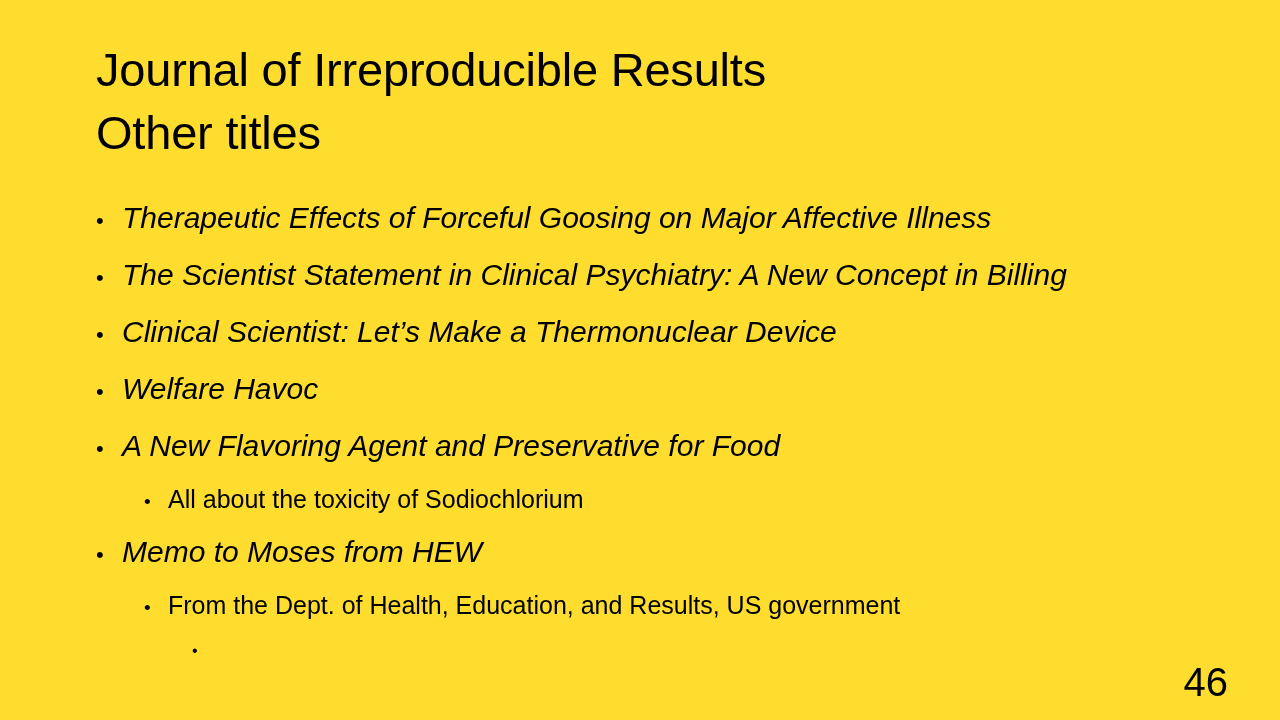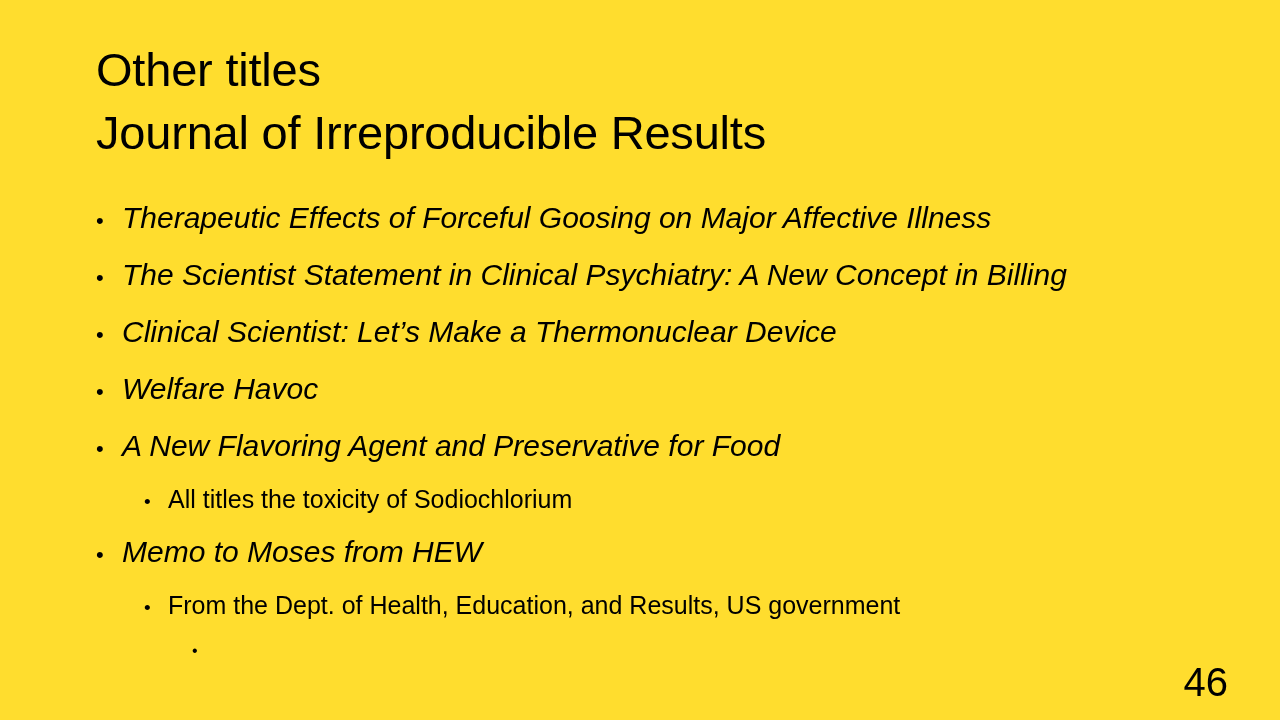--- a/index.html
+++ b/index.html
@@ -116,22 +116,22 @@
     font-weight: 400;
     color: #000000;
   }
 </style>
 </head>
 <body>
 
 <div id="slide" style="background: rgb(255, 221, 46); color: rgb(0, 0, 0);">
 
   <div id="title-block">
+    <div class="title-line">Journal of Irreproducible Results</div>
     <div class="title-line">Other titles</div>
-    <div class="title-line">Journal of Irreproducible Results</div>
   </div>
 
   <div id="body-block">
       <div class="bullet-row lvl1">
         <span class="bullet-mark">•</span>
         <span class="bullet-text">Therapeutic Effects of Forceful Goosing on Major Affective Illness</span>
       </div>
       <div class="bullet-row lvl1">
         <span class="bullet-mark">•</span>
         <span class="bullet-text">The Scientist Statement in Clinical Psychiatry: A New Concept in Billing</span>
@@ -143,21 +143,21 @@
       <div class="bullet-row lvl1">
         <span class="bullet-mark">•</span>
         <span class="bullet-text">Welfare Havoc</span>
       </div>
       <div class="bullet-row lvl1">
         <span class="bullet-mark">•</span>
         <span class="bullet-text">A New Flavoring Agent and Preservative for Food</span>
       </div>
       <div class="bullet-row lvl2">
         <span class="bullet-mark">•</span>
-        <span class="bullet-text">All titles the toxicity of Sodiochlorium</span>
+        <span class="bullet-text">All about the toxicity of Sodiochlorium</span>
       </div>
       <div class="bullet-row lvl1">
         <span class="bullet-mark">•</span>
         <span class="bullet-text">Memo to Moses from HEW</span>
       </div>
       <div class="bullet-row lvl2">
         <span class="bullet-mark">•</span>
         <span class="bullet-text">From the Dept. of Health, Education, and Results, US government</span>
       </div>
       <div class="bullet-row lvl3">

